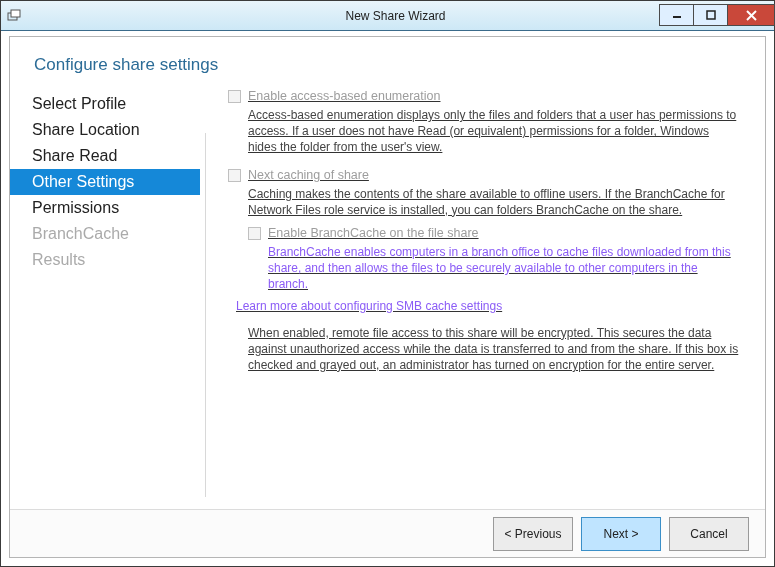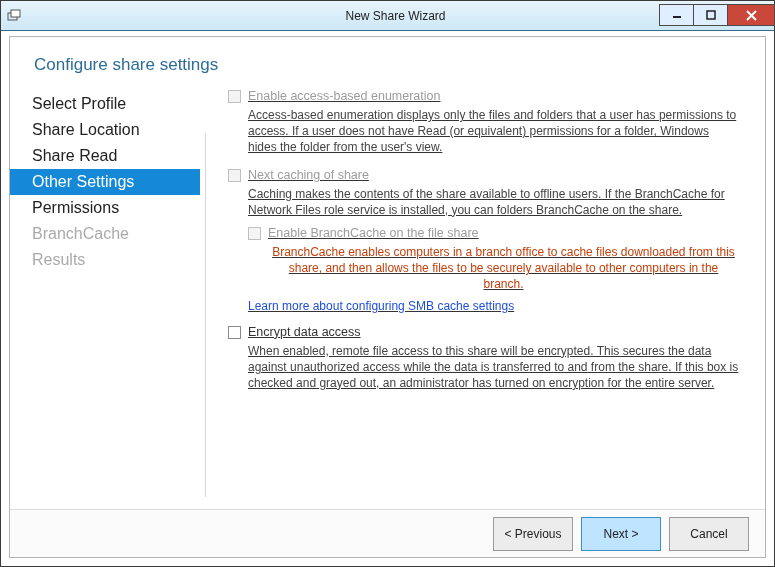--- a/index.html
+++ b/index.html
@@ -26,23 +26,23 @@
   .divider { position:absolute; left:195px; top:96px; bottom:60px; border-left:1px solid #d8d8d8; }
   
   .content { flex:1; padding:0 26px 0 28px; color:#333; }
   .opt { margin-bottom:12px;text-decoration:underline; }
   .opt .row { display:flex; align-items:flex-start; }
   .cbx { width:13px; height:13px; border:1px solid #8a8a8a; margin-top:1px; margin-right:7px; flex:none; background:#fff; }
   .cbx.disabled { border-color:#c0c0c0; background:#f4f4f4; }
   .lbl { font-size:12.5px; }
   .lbl.disabled { color:#9d9d9d; }
   .desc { margin:4px 0 0 20px; line-height:1.35; color:#444; }
-  .desc.disabled { color:#c2410c;text-align:center; }
+  .desc.disabled { color:#8b5cf6; }
   .sub { margin:8px 0 0 20px; }
-  .link { color:#1d4ed8; margin:6px 0 0 20px; cursor:pointer; }
+  .link { color:#8b5cf6; margin:6px 0 0 8px; cursor:pointer; }
   
   .footer { height:48px; border-top:1px solid #dcdcdc; display:flex; align-items:center; justify-content:flex-end; gap:8px; padding:0 16px; background:#fbfbfb; }
   .btn { height:23px; min-width:80px; border:1px solid #9a9a9a; background:#ececec; font-size:12px; color:#222; display:inline-flex; align-items:center; justify-content:center; padding:16px 10px; }
   .btn.disabled { color:#9d9d9d; border-color:#c0c0c0; }
   .btn.primary { background:#bfe4ff; border-color:#3a8fc8; }
 </style>
 </head>
 <body>
 
 <div class="window">
@@ -111,24 +111,20 @@
             <div class="row">
               <div class="cbx disabled"></div>
               <span class="lbl disabled">Enable BranchCache on the file share</span>
             </div>
             <div class="desc disabled">BranchCache enables computers in a branch office to cache files downloaded from this share, and then allows the files to be securely available to other computers in the branch.</div>
           </div>
           <div class="link">Learn more about configuring SMB cache settings</div>
         </div>
 
         <div class="opt">
-          <div class="row">
-            <div class="cbx"></div>
-            <span class="lbl">Encrypt data access</span>
-          </div>
           <div class="desc">When enabled, remote file access to this share will be encrypted. This secures the data against unauthorized access while the data is transferred to and from the share. If this box is checked and grayed out, an administrator has turned on encryption for the entire server.</div>
         </div>
 
       </div>
     </div>
 
     <div class="footer">
       <div class="btn">&lt; Previous</div>
       <div class="btn primary">Next &gt;</div>
       <div class="btn">Cancel</div>

